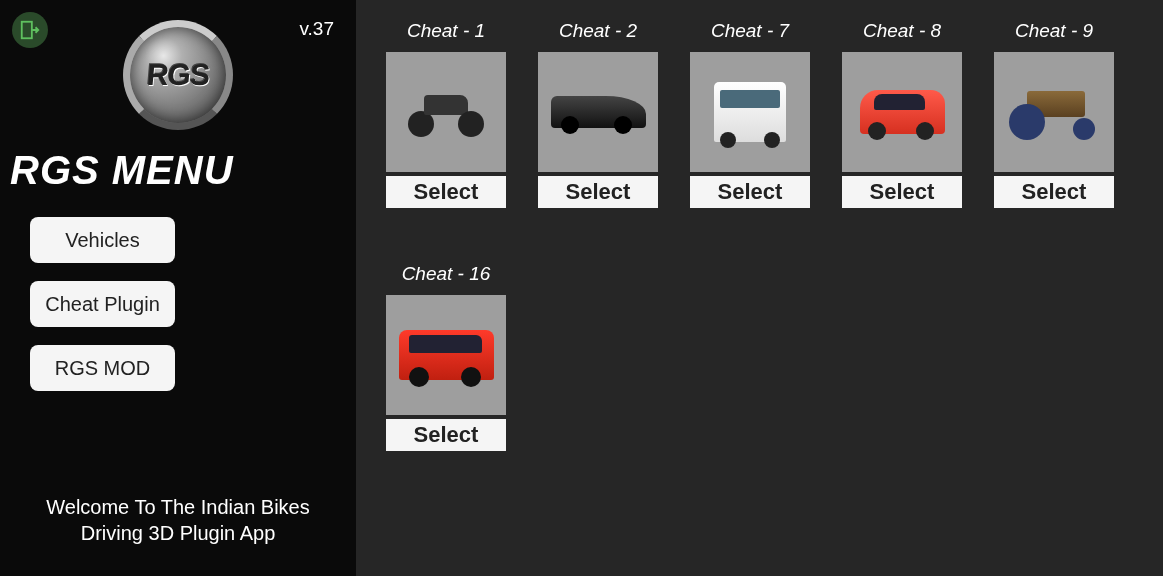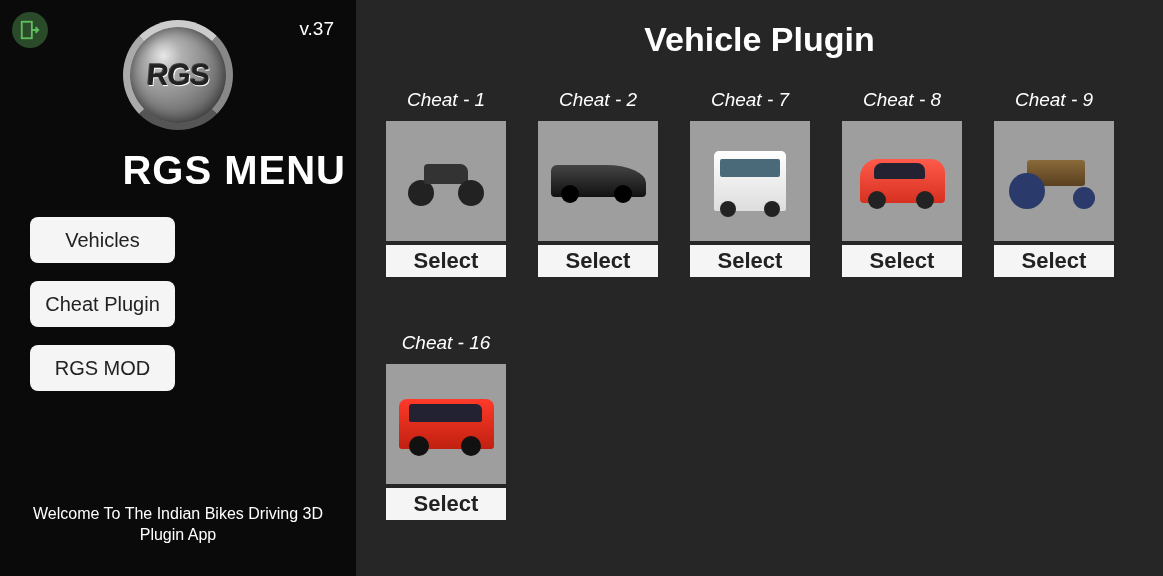--- a/index.html
+++ b/index.html
@@ -62,21 +62,22 @@
     font-weight: 900;
     color: #222;
     letter-spacing: -1px;
     text-shadow: 1px 1px 0 #fff, -1px -1px 0 #444;
     transform: skewX(-5deg);
   }
   .menu-title {
     color: #fff;
     font-size: 40px;
     font-weight: bold;
-    text-align: right;
+    font-style: italic;
+    text-align: left;
     margin-top: 18px;
     letter-spacing: 1px;
   }
   .menu-buttons {
     margin-top: 24px;
     padding: 0 20px;
     display: flex;
     flex-wrap: wrap;
     gap: 18px;
   }
@@ -89,21 +90,21 @@
     font-size: 20px;
     color: #222;
     cursor: pointer;
   }
   .welcome {
     position: absolute;
     bottom: 30px;
     left: 0;
     right: 0;
     color: #fff;
-    font-size: 16px;
+    font-size: 20px;
     text-align: center;
     line-height: 1.3;
     padding: 0 30px;
   }
   .main {
     flex: 1;
     padding: 20px 30px;
   }
   .main-title {
     color: #fff;
@@ -199,21 +200,20 @@
   <div class="menu-buttons">
     <button class="menu-btn">Vehicles</button>
     <button class="menu-btn">Cheat Plugin</button>
     <button class="menu-btn">RGS MOD</button>
   </div>
 
   <div class="welcome">Welcome To The Indian Bikes Driving 3D Plugin App</div>
 </div>
 
 <div class="main">
-  <div class="main-title">Vehicle Plugin</div>
 
   <div class="grid">
 
     <div class="vehicle-card">
       <div class="cheat-label">Cheat - 1</div>
       <div class="thumb">
         <div class="veh-bike">
             <div class="body"></div>
           </div>
       </div>

